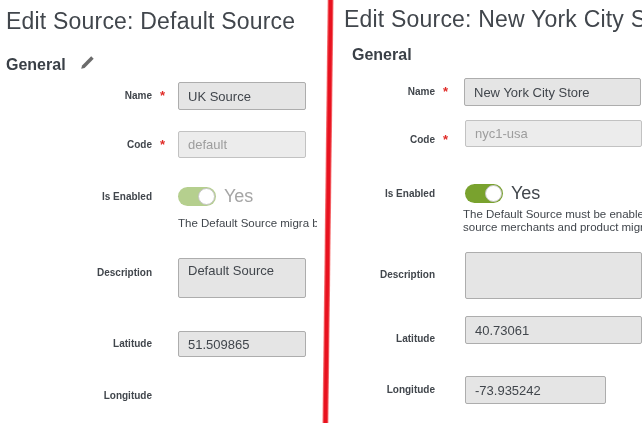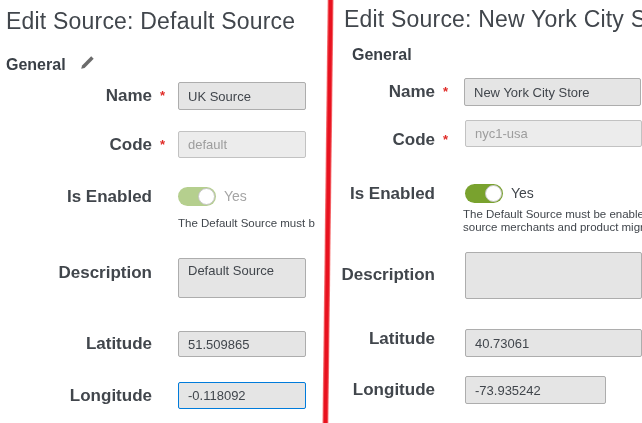--- a/index.html
+++ b/index.html
@@ -22,38 +22,38 @@
   .panel{position:absolute;top:0;height:423px;overflow:hidden;background:#fff;}
   #left-panel{left:0;width:317px;}
   #right-panel{left:333px;width:309px;}
 
   .page-title{position:absolute;font-size:23px;font-weight:400;color:var(--txt);
     white-space:nowrap;letter-spacing:.2px;}
   .section-heading{position:absolute;font-size:16px;font-weight:700;color:#3a4047;
     white-space:nowrap;display:flex;align-items:center;}
   .pencil{margin-left:13px;display:inline-block;cursor:pointer;}
 
-  .flabel{position:absolute;font-size:17px;font-weight:600;color:var(--label);
+  .flabel{position:absolute;font-size:10px;font-weight:600;color:var(--label);
     text-align:right;white-space:nowrap;}
   .req{position:absolute;font-size:13px;font-weight:600;color:var(--req);}
 
   .tinput{position:absolute;border:1px solid var(--border);border-radius:2px;
     font-family:"Liberation Sans","DejaVu Sans",sans-serif;
     font-size:13px;color:var(--txt);padding:0 9px;background:#e5e5e5;outline:none;}
   .tinput--disabled{background:var(--disabled-bg);color:var(--disabled-txt);
     border-color:#c2c2c2;}
   .tinput--focus{border:1px solid var(--focus);}
   textarea.tinput{resize:none;padding:4px 9px;line-height:16px;overflow:hidden;}
 
   .toggle{position:absolute;width:38px;height:19px;border-radius:10px;cursor:pointer;}
   .toggle .knob{position:absolute;top:1px;right:1px;width:17px;height:17px;
     border-radius:50%;background:#fff;border:1px solid #c5c5c5;}
   .toggle--active{background:var(--green);}
   .toggle--muted{background:var(--green-muted);}
-  .toggle-label{position:absolute;font-size:14px;white-space:nowrap;}
+  .toggle-label{position:absolute;font-size:18px;white-space:nowrap;}
   .toggle-label--muted{color:#a5a5a5;}
 
   .note{position:absolute;font-size:11.5px;line-height:13px;color:var(--txt);
     white-space:nowrap;overflow:hidden;}
 
   .red-divider{position:absolute;top:-2px;left:325px;width:6px;height:428px;
     background:linear-gradient(90deg,#f98b8b 0%,var(--divider) 30%,var(--divider) 72%,#f98b8b 100%);
     transform:rotate(0.7deg);z-index:10;}
 </style>
 </head>
@@ -79,30 +79,29 @@
 
     <div class="flabel" style="left:0;top:131px;width:152px;line-height:27px;">Code</div>
     <span class="req" style="left:160px;top:131px;line-height:27px;">*</span>
     <input class="tinput tinput--disabled" readonly="" style="left: 178px; top: 131px; width: 128px; height: 27px;" value="default">
 
     <div class="flabel" style="left:0;top:187px;width:152px;line-height:19px;">Is Enabled</div>
     <div class="toggle toggle--muted" style="left:178px;top:187px;">
       <span class="knob"></span>
     </div>
     <span class="toggle-label toggle-label--muted" style="left:224px;top:187px;line-height:19px;">Yes</span>
-    <div class="note" style="left:178px;top:217px;width:139px;">The Default Source must b</div>
+    <div class="note" style="left:178px;top:217px;width:139px;">The Default Source migra b</div>
 
     <div class="flabel" style="left:0;top:258px;width:152px;line-height:30px;">Description</div>
     <textarea class="tinput" style="left: 178px; top: 258px; width: 128px; height: 40px;">Default Source</textarea>
 
     <div class="flabel" style="left:0;top:331px;width:152px;line-height:26px;">Latitude</div>
     <input class="tinput" style="left: 178px; top: 331px; width: 128px; height: 26px;" value="51.509865">
 
     <div class="flabel" style="left:0;top:382px;width:152px;line-height:27px;">Longitude</div>
-    <input class="tinput tinput--focus" style="left: 178px; top: 382px; width: 128px; height: 27px;" value="-0.118092">
   </section>
 
   <div class="red-divider"></div>
 
   <section class="panel" id="right-panel">
     <h1 class="page-title" style="left:11px;top:6px;">Edit Source: New York City Sto</h1>
 
     <div class="section-heading" style="left:19px;top:46px;">
       <span>General</span>
     </div>
@@ -120,19 +119,19 @@
       <span class="knob"></span>
     </div>
     <span class="toggle-label" style="left:178px;top:184px;line-height:19px;">Yes</span>
     <div class="note" style="left:130px;top:208px;width:179px;">The Default Source must be enabled.</div>
     <div class="note" style="left:130px;top:221px;width:179px;">source merchants and product migra</div>
 
     <div class="flabel" style="left:0;top:252px;width:102px;line-height:46px;">Description</div>
     <textarea class="tinput" style="left: 132px; top: 252px; width: 177px; height: 47px;"></textarea>
 
     <div class="flabel" style="left:0;top:325px;width:102px;line-height:28px;">Latitude</div>
-    <input class="tinput" style="left: 132px; top: 329px; width: 177px; height: 28px;" value="40.73061">
+    <input class="tinput" style="left: 132px; top: 316px; width: 177px; height: 28px;" value="40.73061">
 
     <div class="flabel" style="left:0;top:376px;width:102px;line-height:28px;">Longitude</div>
     <input class="tinput" style="left: 132px; top: 376px; width: 141px; height: 28px;" value="-73.935242">
   </section>
 
 </div>
 
 </body></html>

